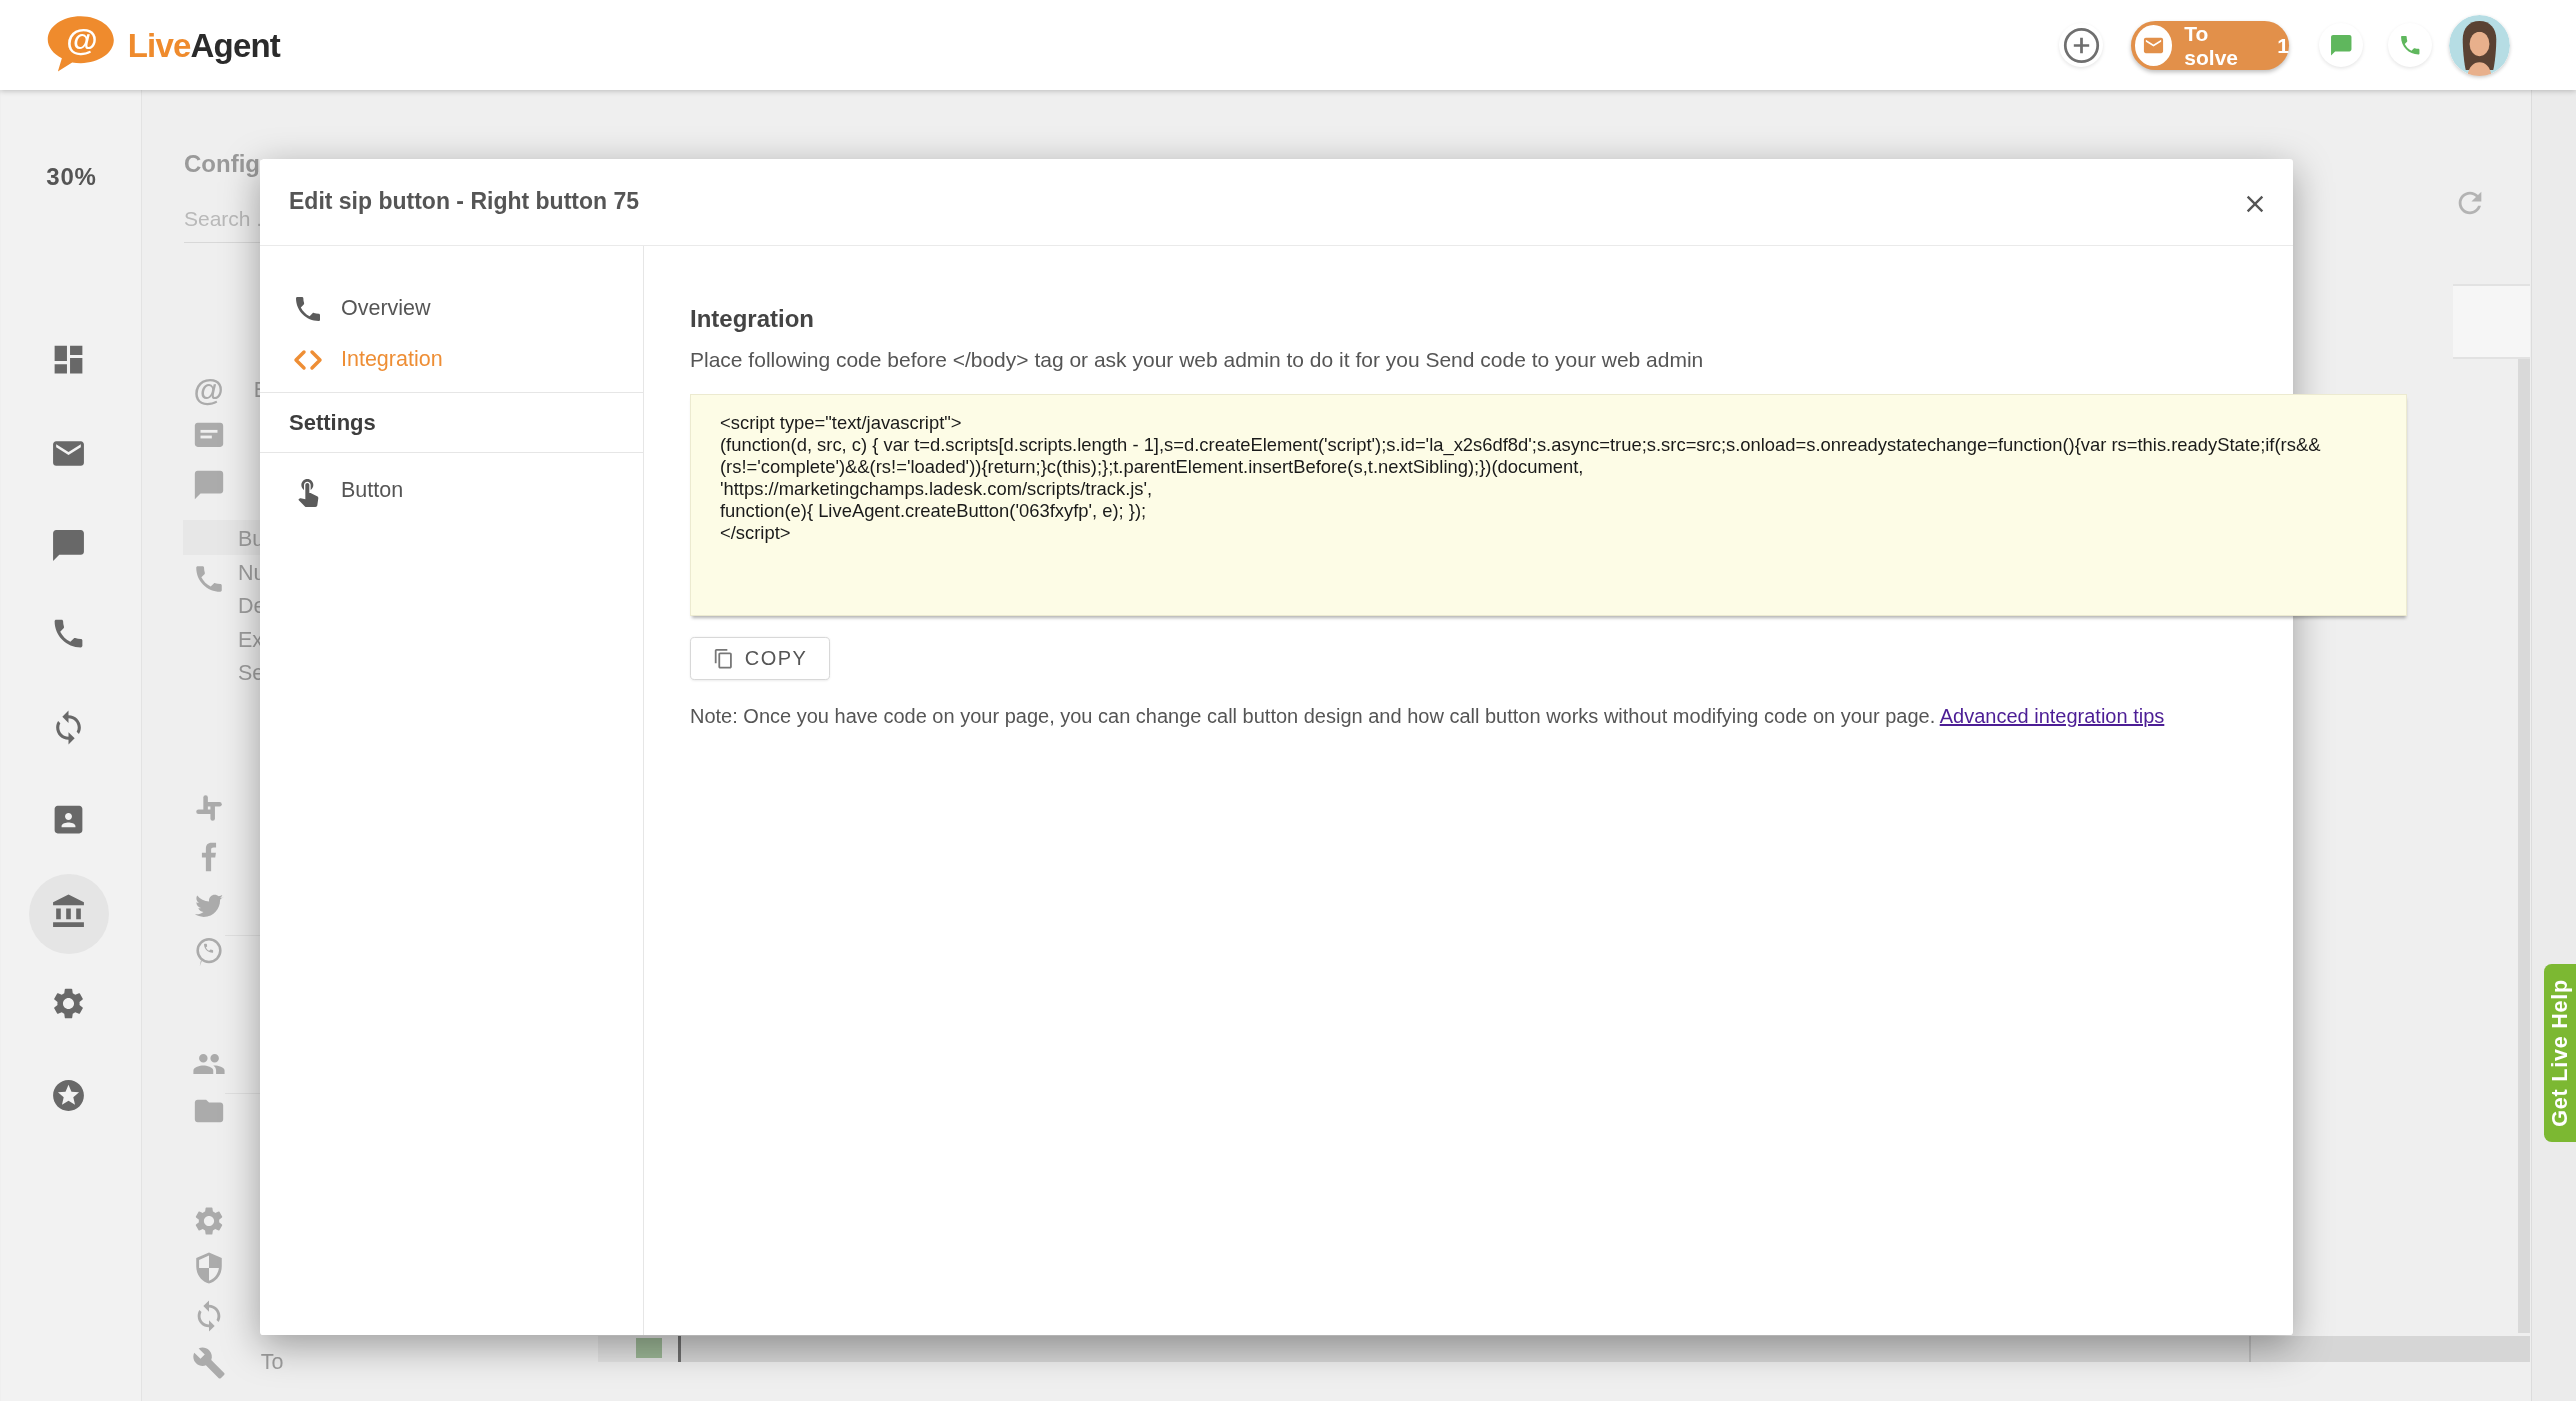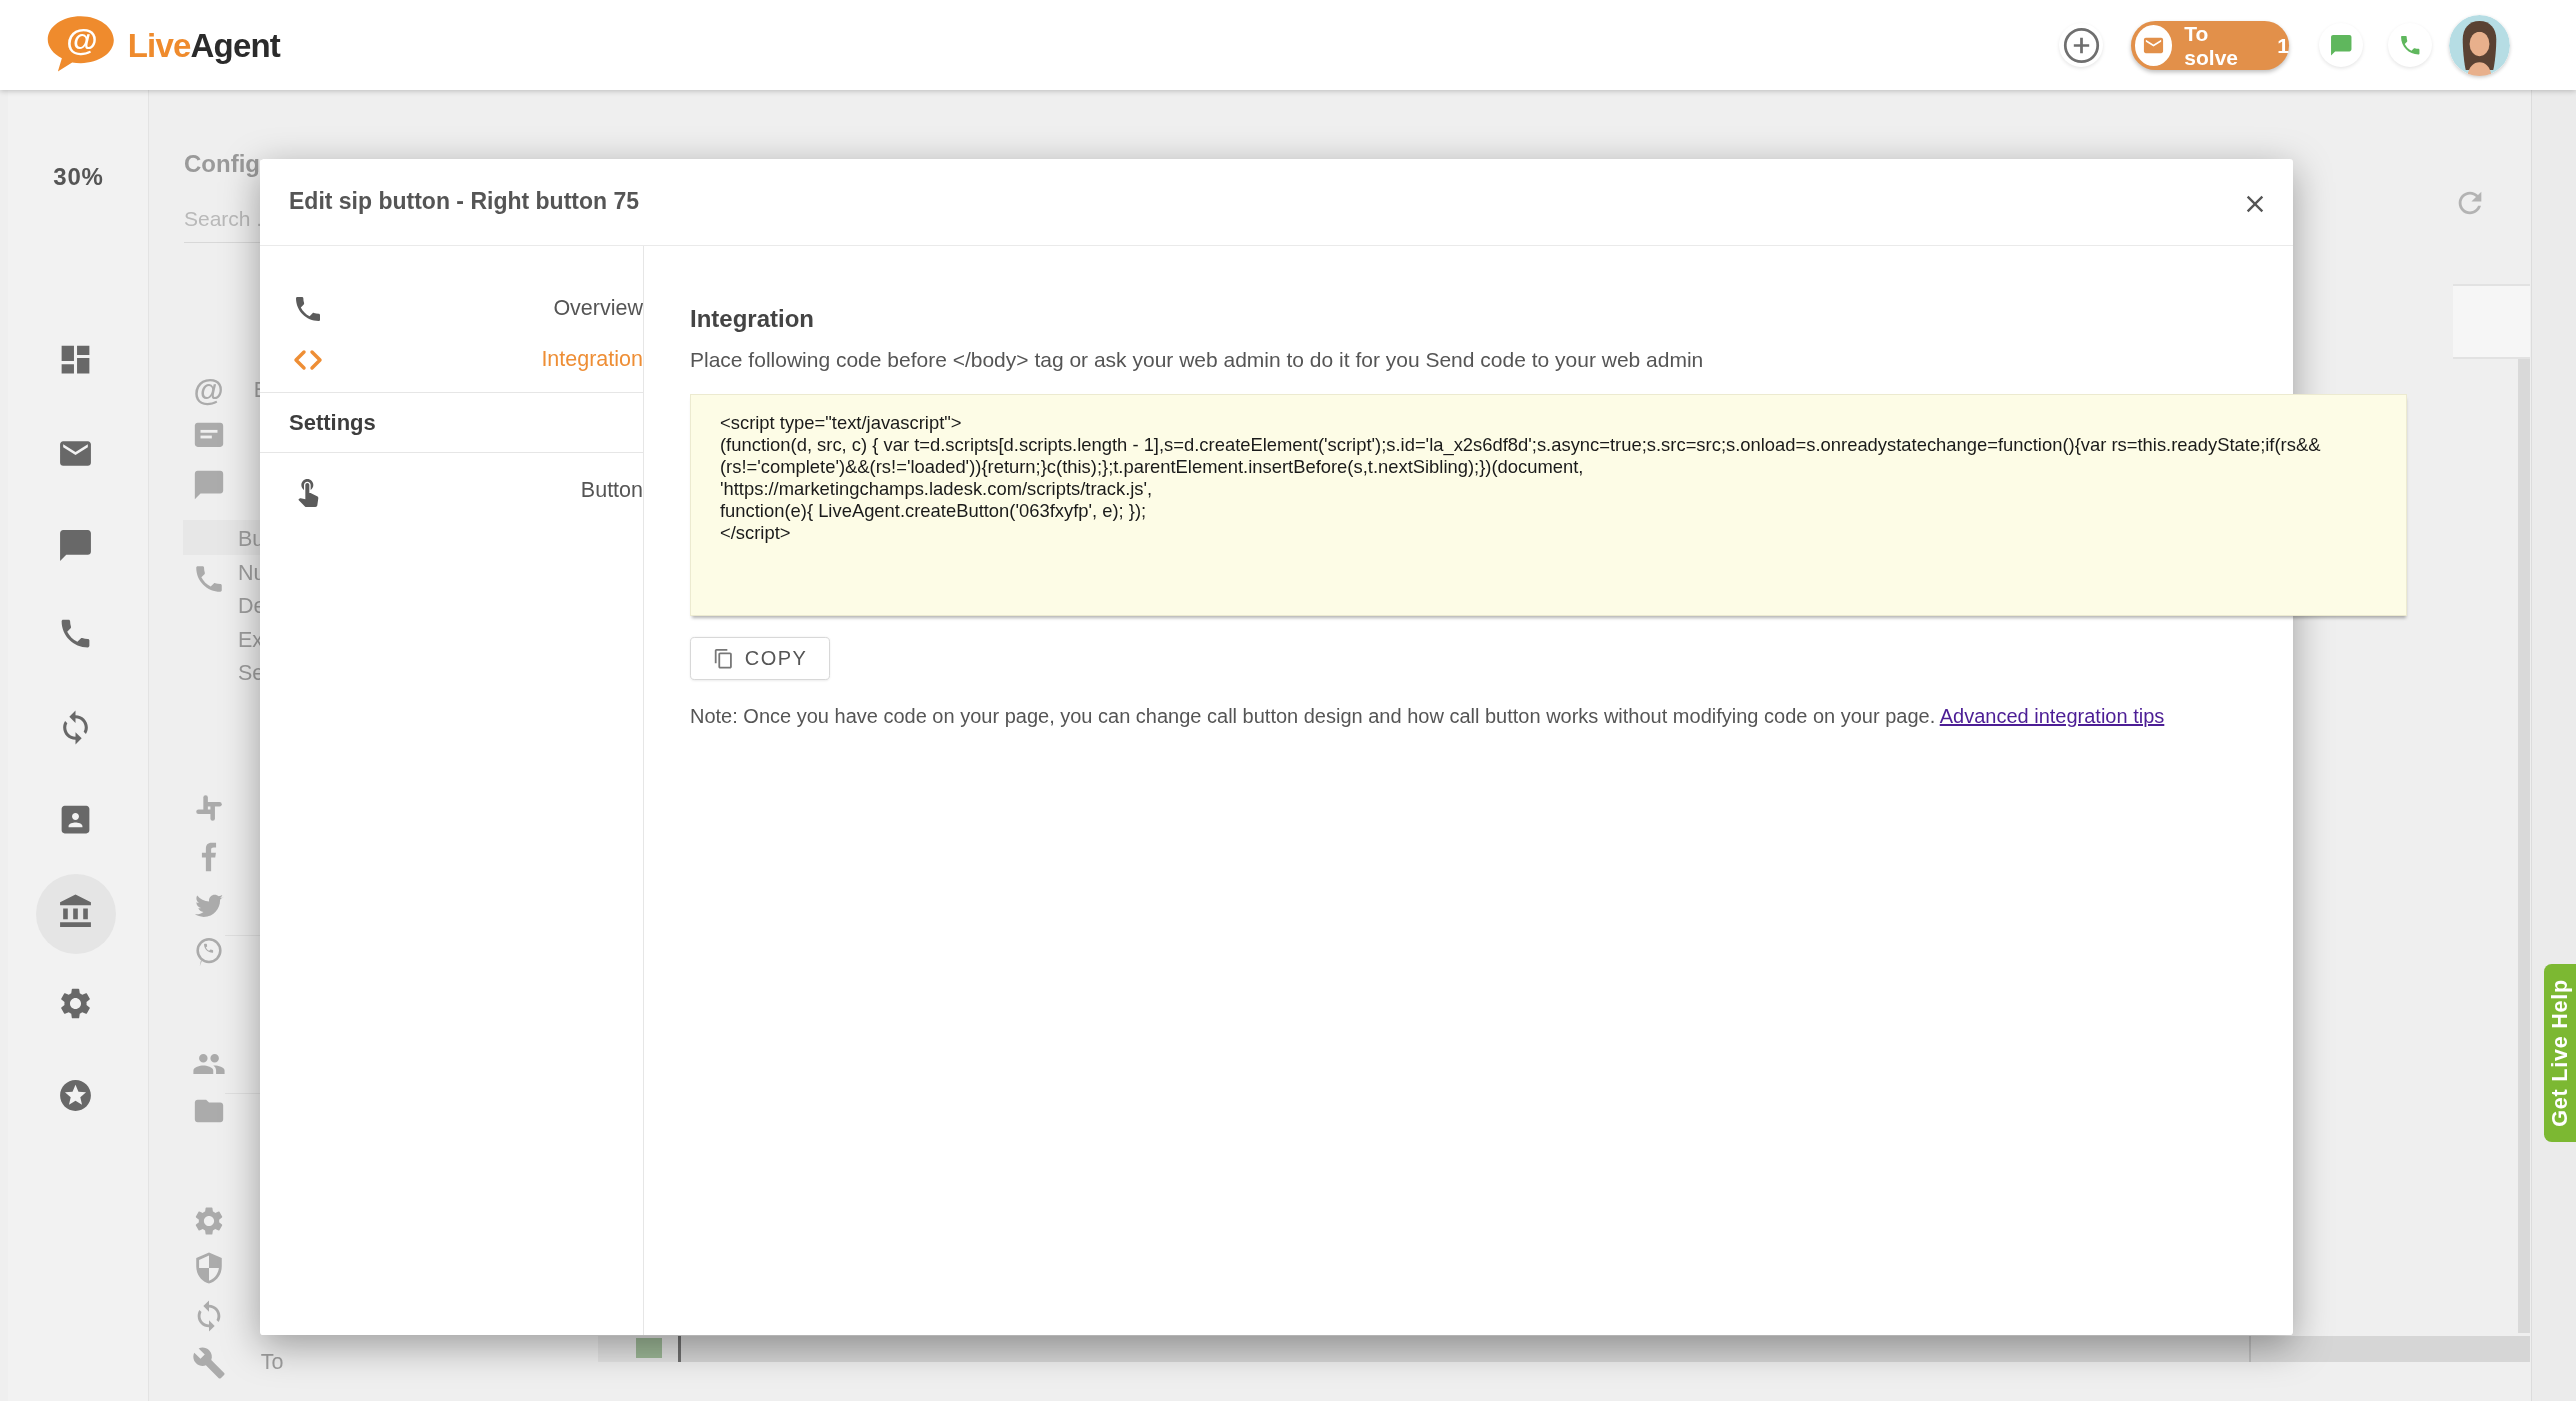--- a/index.html
+++ b/index.html
@@ -20,21 +20,21 @@
   .tosolve { position:absolute; left:2131px; top:21px; width:158px; height:49px; border-radius:24.5px;
     background:#e2904a; box-shadow:0 2.3px 4.6px rgba(0,0,0,.25); display:flex; align-items:center; cursor:pointer; }
   .tosolve-circle { width:41px; height:41px; border-radius:50%; background:#fff; margin-left:3.8px;
     display:flex; align-items:center; justify-content:center; }
   .tosolve-label { color:#fff; font-weight:bold; font-size:21px; margin-left:12.3px; }
   .tosolve-count { color:#fff; font-weight:bold; font-size:21px; margin-left:17px; }
   .avatar-btn { position:absolute; left:2449px; top:14.6px; width:61px; height:61px; border-radius:50%;
     overflow:hidden; box-shadow:0 1.5px 3.8px rgba(0,0,0,.2); cursor:pointer; }
 
   
-  .app-sidebar { position:absolute; left:8px; top:90px; width:141px; height:1311px; background:#f2f2f2;
+  .app-sidebar { position:absolute; left:1px; top:90px; width:141px; height:1311px; background:#f2f2f2;
     border-right:0.8px solid #e3e3e3; z-index:5; }
   .usage { position:absolute; left:0; width:141px; text-align:center; top:73px; font-size:24px;
     font-weight:bold; color:#555; letter-spacing:0.8px; }
   .side-ic { position:absolute; left:49px; width:37px; height:37px; color:#686868; cursor:pointer; }
   .side-active-circle { position:absolute; left:28px; top:784px; width:80px; height:80px;
     border-radius:50%; background:#e5e5e5; }
 
   
   .config { position:absolute; left:142px; top:90px; width:475px; height:1311px; z-index:4; color:#9e9e9e; }
   .config-title { position:absolute; left:42px; top:60px; font-size:24px; font-weight:bold; color:#9a9a9a; }
@@ -68,21 +68,21 @@
   .bottom-vline2 { position:absolute; left:1651px; top:0; width:1.5px; height:26px; background:#bdbdbd; }
 
   
   .modal { position:absolute; left:260px; top:159px; width:2033px; height:1176px; background:#fff;
     border-radius:3.1px; box-shadow:0 10.7px 38px rgba(0,0,0,.35); z-index:50; }
   .modal-header { position:absolute; left:0; top:0; width:100%; height:87px; border-bottom:0.8px solid #eaeaea; }
   .modal-title { position:absolute; left:29px; top:29px; font-size:23px; font-weight:bold; color:#555; }
   .modal-close { position:absolute; right:21.5px; top:28px; width:34px; height:34px; color:#555;
     display:flex; align-items:center; justify-content:center; cursor:pointer; }
   .modal-side-border { position:absolute; left:383px; top:87px; bottom:0; width:0; border-right:0.8px solid #e6e6e6; }
-  .mnav { position:absolute; left:0; width:383px; height:43px; display:flex; align-items:center; cursor:pointer; color:#555;justify-content:space-between; }
+  .mnav { position:absolute; left:0; width:383px; height:43px; display:flex; align-items:center; cursor:pointer; color:#555; }
   .mnav .ic { width:32px; height:32px; margin-left:32px; color:#5b5b5b; }
   .mnav .lbl { font-size:21.5px; margin-left:17px; }
   .mnav.active { color:#ee8e35; }
   .mnav.active .ic { color:#ee8e35; }
   .mnav-div { position:absolute; left:0; width:383px; border-top:1.5px solid #e6e6e6; }
   .mnav-head { position:absolute; left:29px; font-size:22px; font-weight:bold; color:#3d3d3d; }
 
   .mc-heading { position:absolute; left:430px; top:146px; font-size:24px; font-weight:bold; color:#444; }
   .mc-instr { position:absolute; left:430px; top:189px; font-size:21px; color:#555; width:1717px; }
   .mc-link { color:#555; cursor:pointer; }

